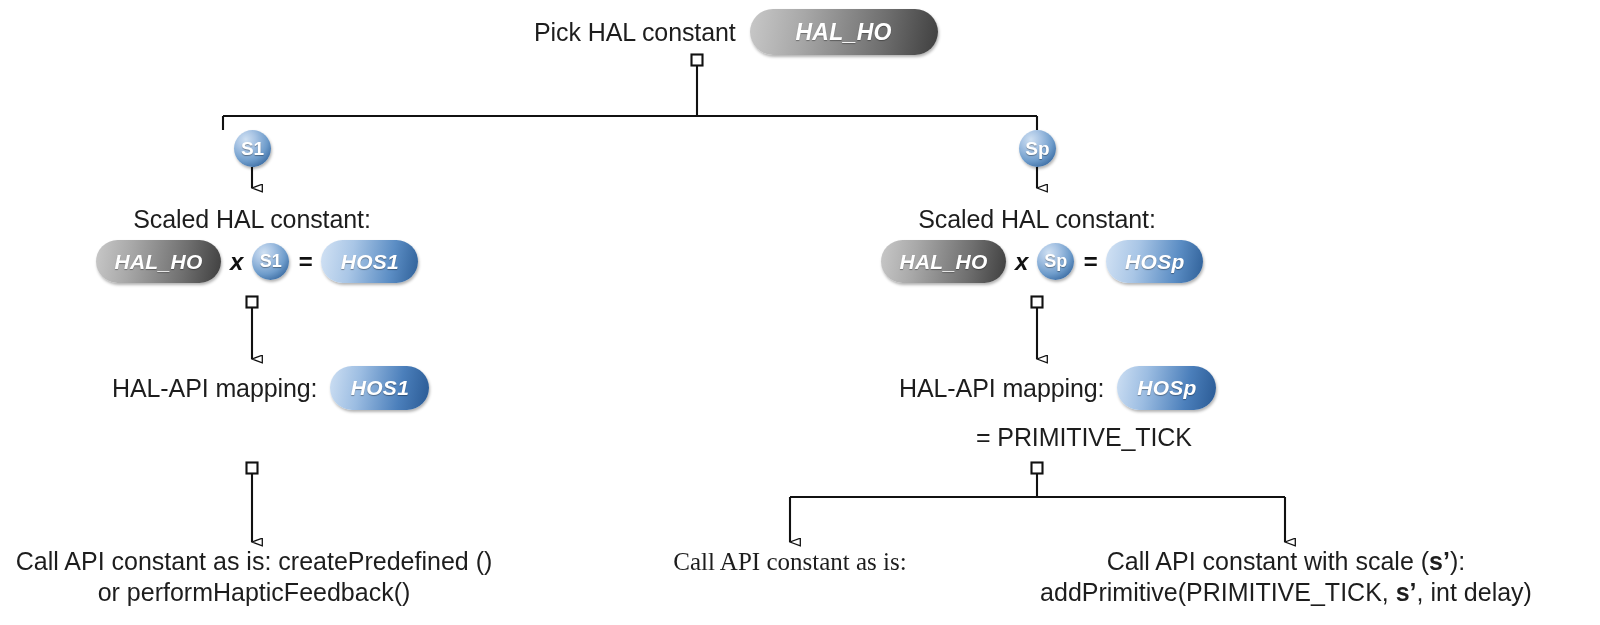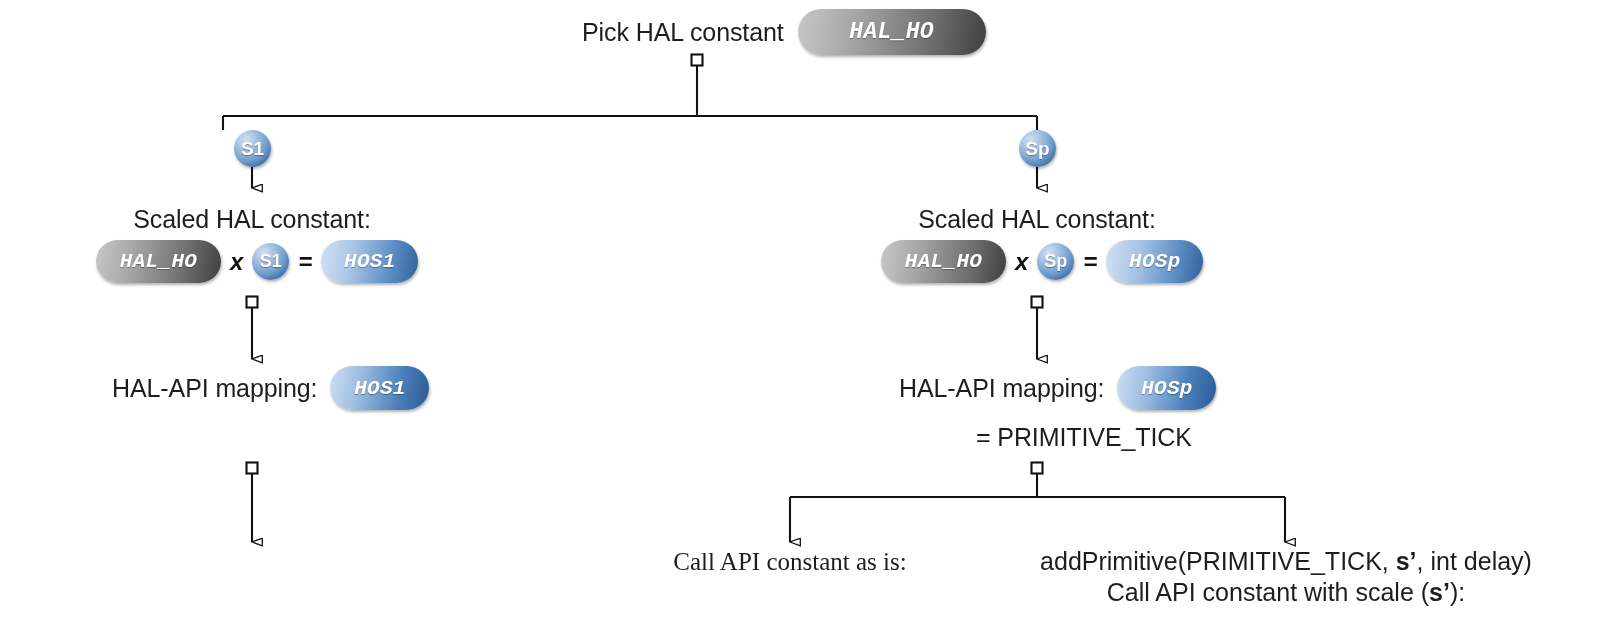--- a/index.html
+++ b/index.html
@@ -50,21 +50,20 @@
     align-items: center;
     justify-content: center;
     border-radius: 999px;
     color: #ffffff;
     font-style: italic;
     font-weight: bold;
     letter-spacing: 0.3px;
     box-shadow: 1px 2px 3px rgba(0,0,0,0.30);
     text-shadow: 0 1px 1px rgba(0,0,0,0.35);
     box-sizing: border-box;
-    font-family: Liberation Mono, monospace;
   }
   .pill-gray {
     background: linear-gradient(100deg, #c8c8c8 0%, #a8a8a8 28%, #6f6f6f 70%, #3f3f3f 100%);
   }
   .pill-blue {
     background: linear-gradient(100deg, #d2e2f4 0%, #a9c6e6 32%, #5b8dc4 72%, #2f6098 100%);
   }
   .pill-blue-deep {
     background: linear-gradient(100deg, #cddff3 0%, #9cbde2 30%, #4b7fbb 70%, #2a5a94 100%);
   }
@@ -179,21 +178,21 @@
 
     <g fill="#ffffff" stroke="#111111" stroke-width="2.1">
       <rect x="691.5" y="54.5" width="11" height="11"></rect>
       <rect x="246.5" y="296.5" width="11" height="11"></rect>
       <rect x="1031.5" y="296.5" width="11" height="11"></rect>
       <rect x="246.5" y="462.5" width="11" height="11"></rect>
       <rect x="1031.5" y="462.5" width="11" height="11"></rect>
     </g>
   </svg>
 
-  <div class="node row-flex" style="left:534px; top:9px;margin-left:48px;">
+  <div class="node row-flex" style="left:534px; top:9px;">
     <span class="plain-label">Pick HAL constant</span>
     <span class="pill pill-gray pill-top" style="margin-left:14px;">HAL_HO</span>
   </div>
 
   <div class="node sphere sphere-branch" style="left:234px; top:130px;">S1</div>
 
   <div class="node sphere sphere-branch" style="left:1019px; top:130px;">Sp</div>
 
   <div class="node" style="left:96px; top:205px; width:312px; text-align:center;">
     <div class="plain-label">Scaled HAL constant:</div>
@@ -221,23 +220,27 @@
     <span class="plain-label">HAL-API mapping:</span>
     <span class="pill pill-blue-deep pill-map" style="margin-left:13px;">HOS1</span>
   </div>
 
   <div class="node row-flex" style="left:899px; top:366px;">
     <span class="plain-label">HAL-API mapping:</span>
     <span class="pill pill-blue-deep pill-map" style="margin-left:13px;">HOSp</span>
   </div>
   <div class="node plain-label" style="left:932px; top:423px;margin-left:44px;">= PRIMITIVE_TICK</div>
 
+  <div class="node center-text" style="left:0px; top:546px; width:508px;">
+    <div class="tline">Call API constant as is: createPredefined ()</div>
+    <div class="tline">or performHapticFeedback()</div>
+  </div>
 
   <div class="node center-text" style="left:534px; top:546px; width:512px;font-family:Liberation Serif, serif;">
     <div class="tline">Call API constant as is:</div>
   </div>
 
   <div class="node center-text" style="left:1030px; top:546px; width:512px;">
+    <div class="tline"><span>Call API constant with scale (</span><b>s’</b><span>):</span></div>
     <div class="tline"><span>addPrimitive(PRIMITIVE_TICK, </span><b>s’</b><span>, int delay)</span></div>
-    <div class="tline"><span>Call API constant with scale (</span><b>s’</b><span>):</span></div>
   </div>
 
 </div>
 
 </body></html>

